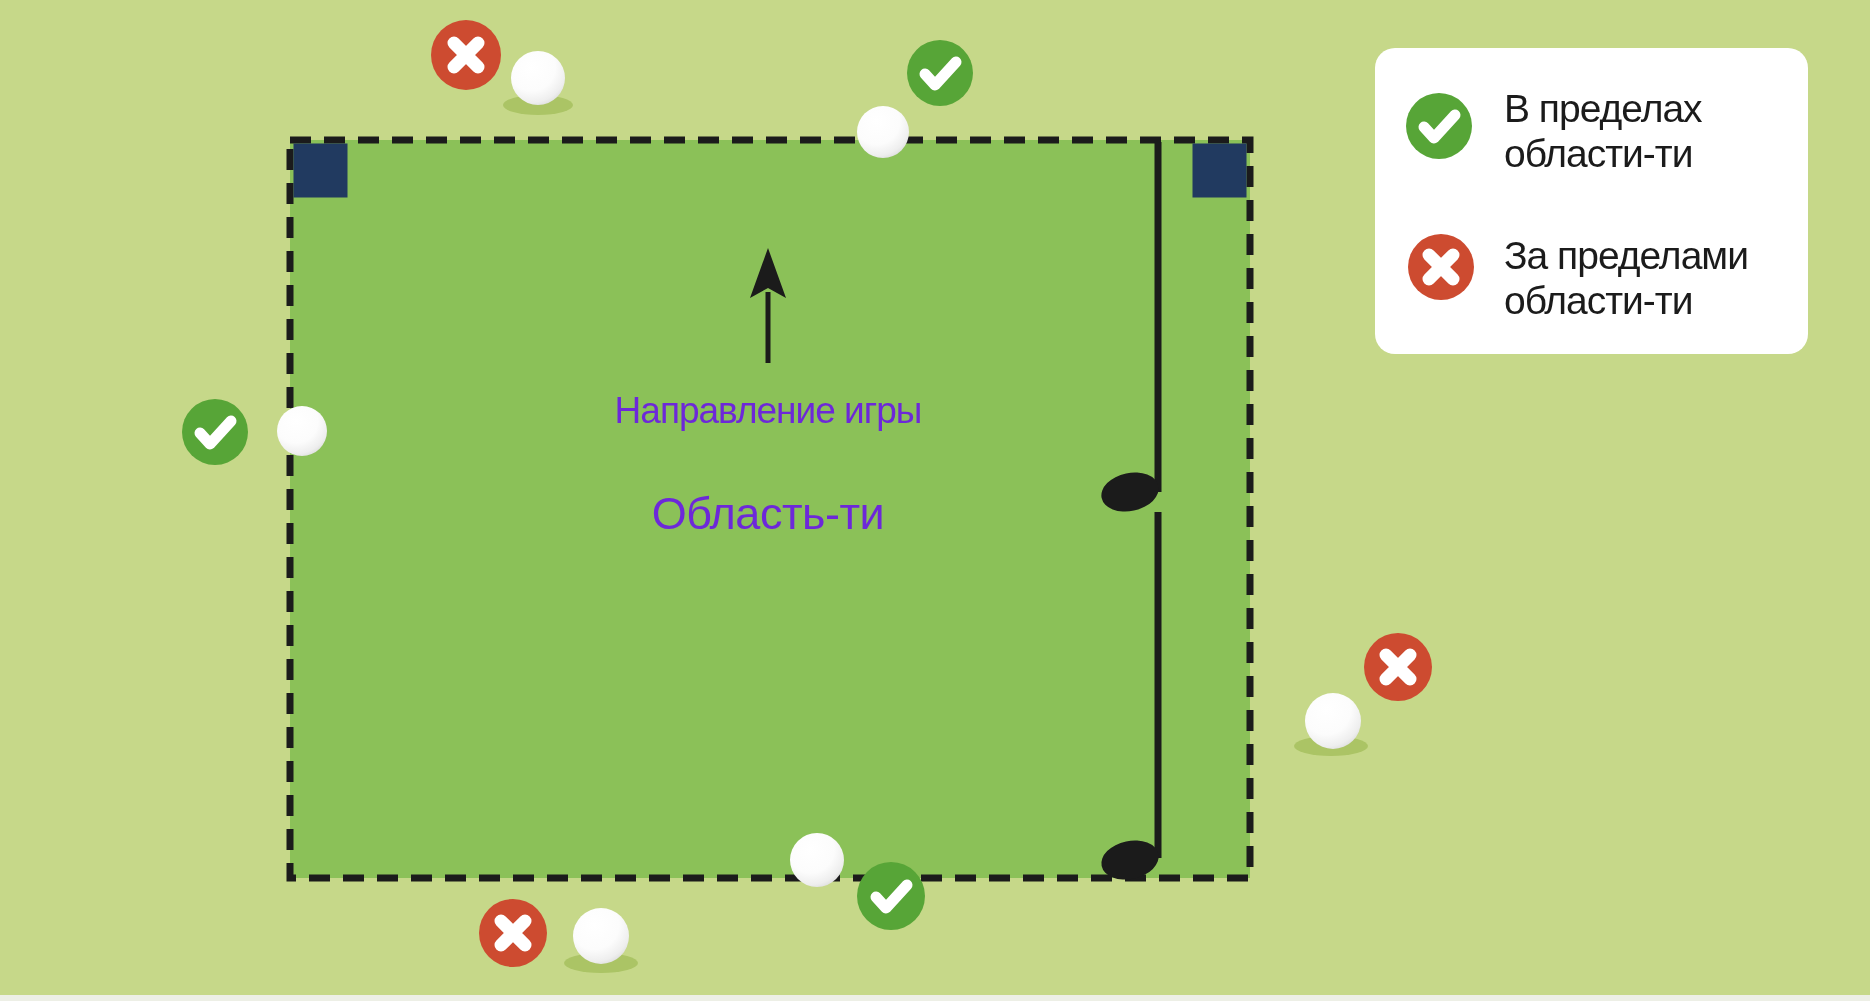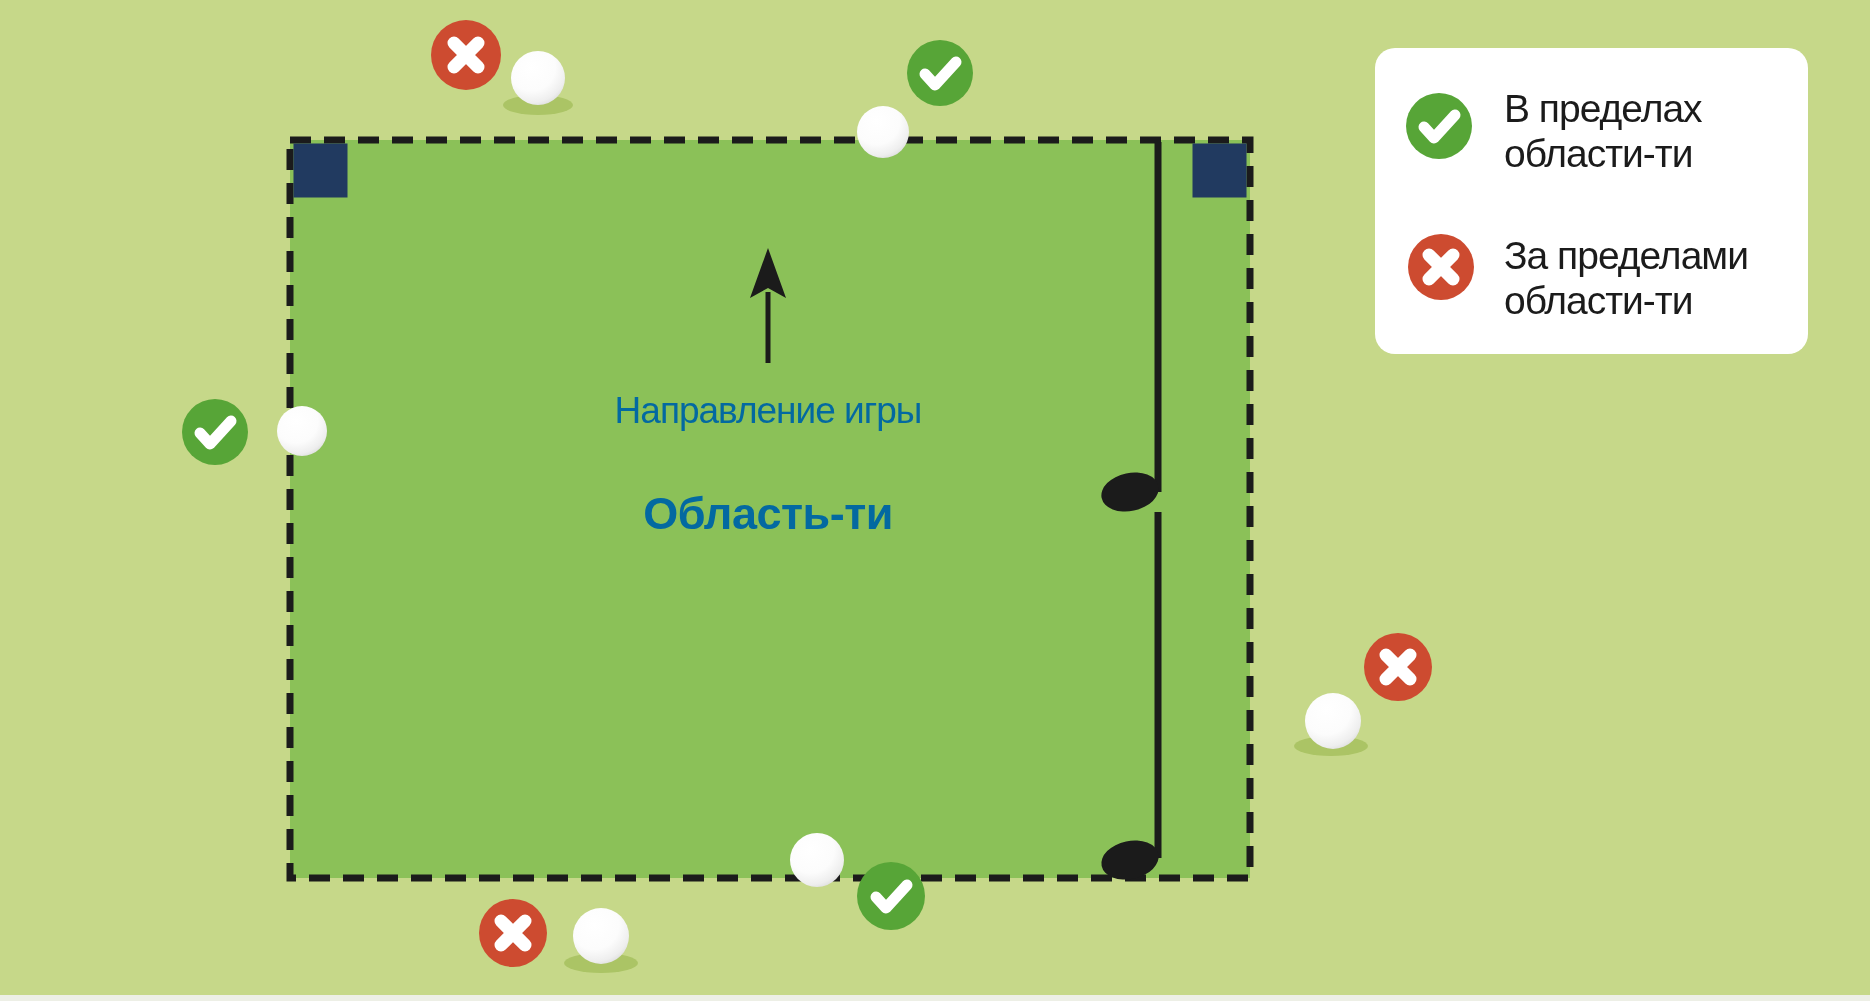--- a/index.html
+++ b/index.html
@@ -16,33 +16,33 @@
     overflow: hidden;
   }
   .layer {
     position: absolute;
     left: 0; top: 0;
     width: 1870px;
     height: 1001px;
   }
   .label {
     position: absolute;
-    color: #0369a1;
+    color: #6d28d9;
     transform: translate(-50%, -50%);
     white-space: nowrap;
   }
   .direction-label {
     left: 768px; top: 411px;
     font-size: 37px;
     letter-spacing: -1px;
   }
   .area-label {
     left: 768px; top: 514px;
     font-size: 45px;
-    font-weight: 700;
+    font-weight: 400;
     letter-spacing: -0.5px;
     text-align: right;
   }
   .legend {
     position: absolute;
     left: 1327px; top: 48px;
     width: 433px; height: 306px;
     background: #ffffff;
     border-radius: 20px;
     margin-left: 48px;

